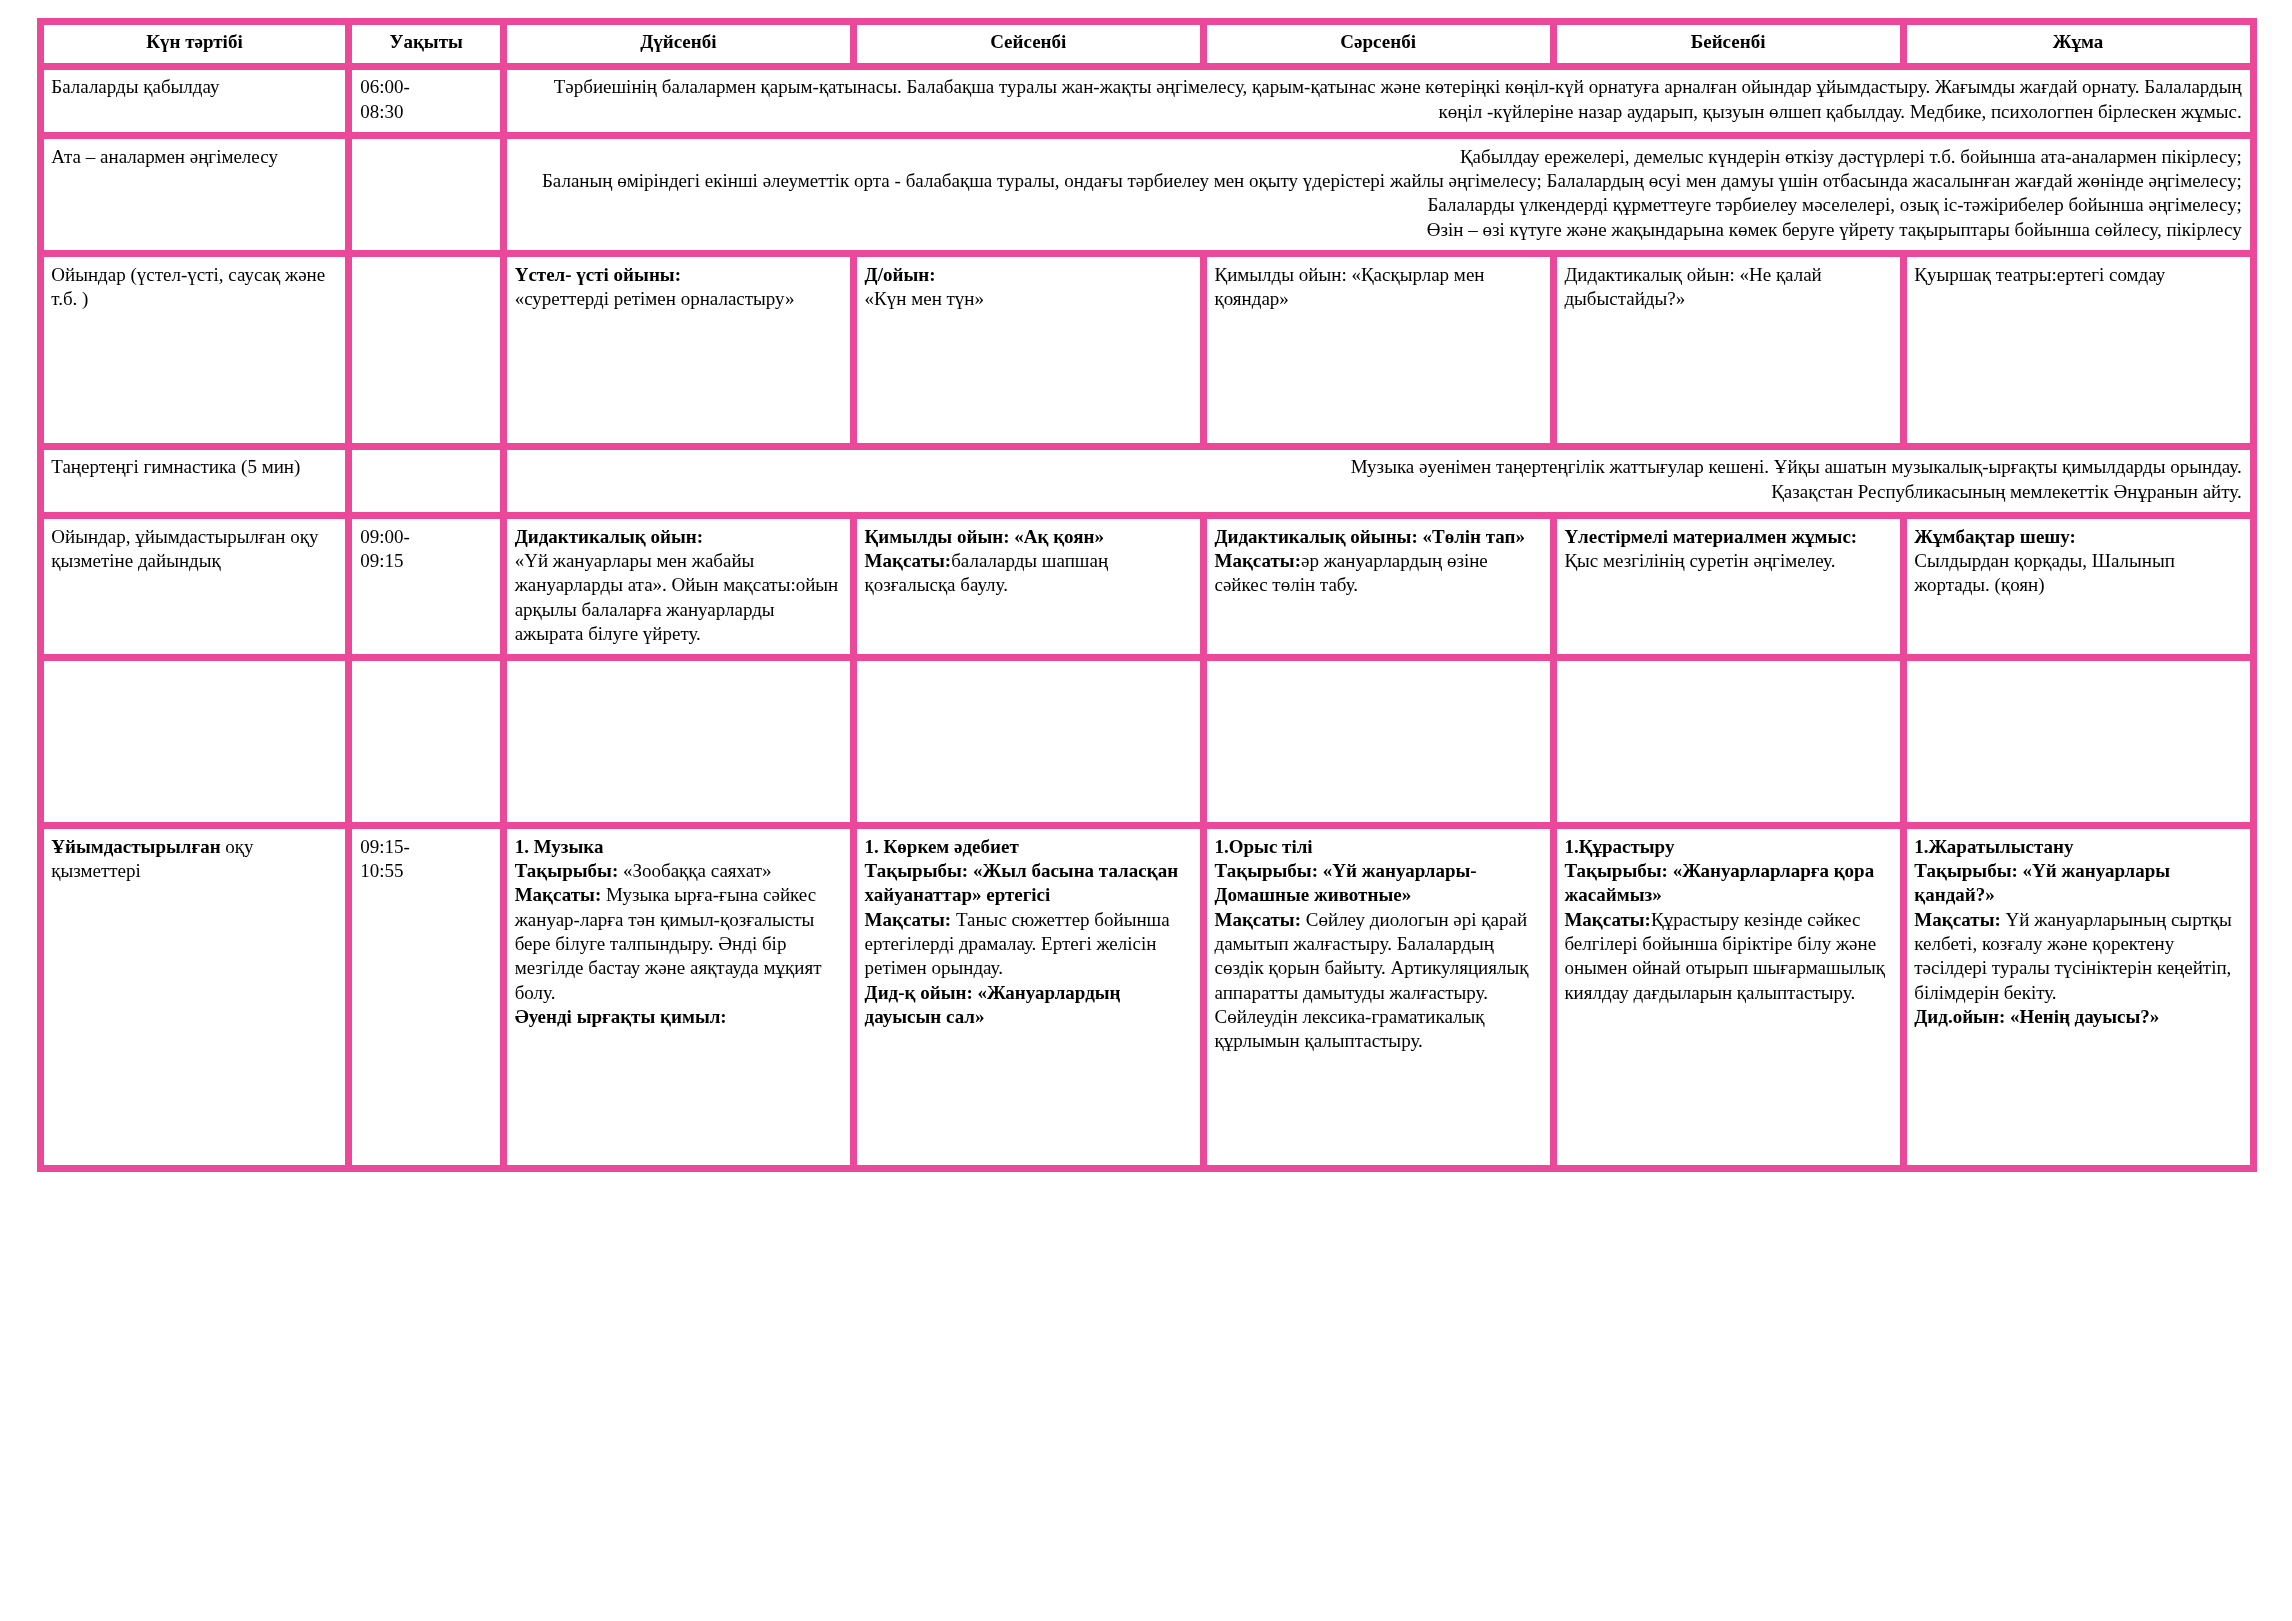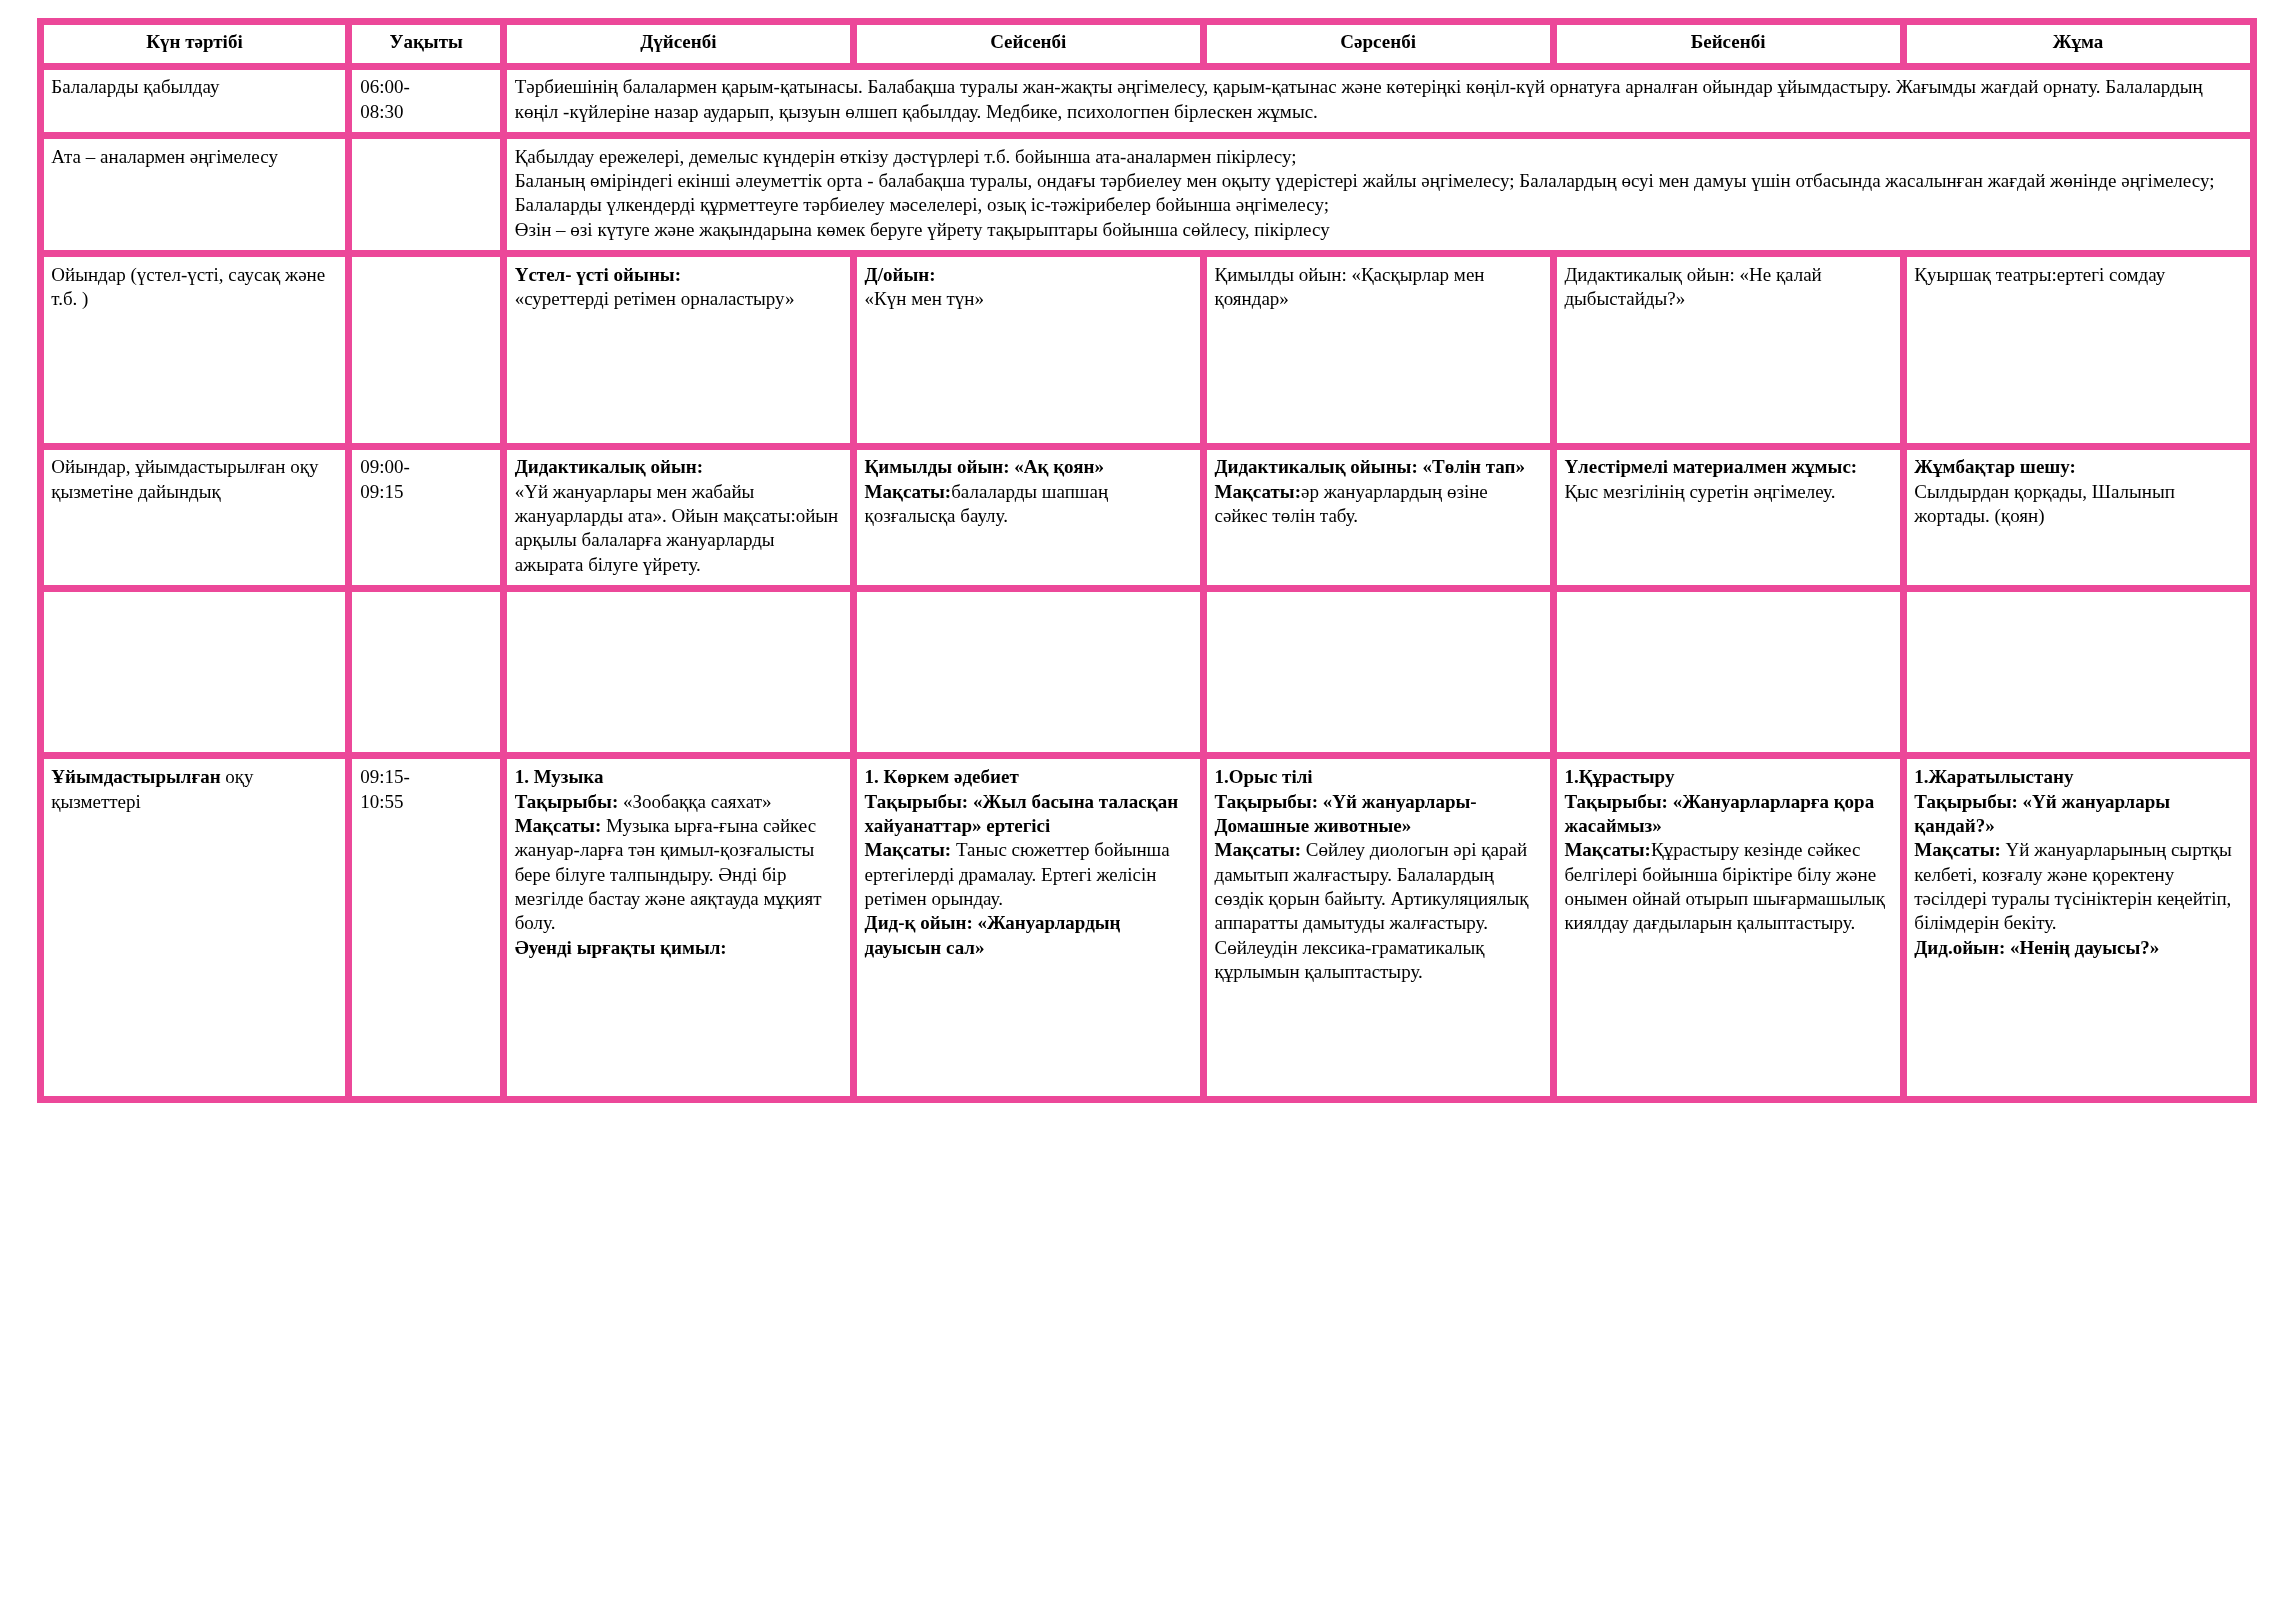--- a/index.html
+++ b/index.html
@@ -59,21 +59,21 @@
     font-size: 19.6px;
   }
   td.timecell {
     font-size: 19px;
   }
   td.day {
     font-size: 19px;
   }
   .b { font-weight: bold; }
   .pgap { margin: 0; }
-  .wide-text { font-size: 19px; line-height: 1.3; }
+  .wide-text { font-size: 19px; line-height: 1.3; text-align: right; }
   .spacer-row td { height: 147px; }
   .tall-row td { height: 172px; }
   .lastrow td { height: 323px; }
 </style>
 </head>
 <body>
 
 <div class="page">
 
 
@@ -136,20 +136,28 @@
           <div>Қимылды ойын: «Қасқырлар мен қояндар»</div>
         </td>
         <td class="day">
           <div>Дидактикалық ойын: «Не қалай дыбыстайды?»</div>
         </td>
         <td class="day">
           <div>Қуыршақ театры:ертегі сомдау</div>
         </td>
       </tr>
 
+      <tr>
+        <td class="rowlabel">Таңертеңгі гимнастика (5 мин)</td>
+        <td class="timecell"></td>
+        <td class="day wide-text" colspan="5">
+          <p class="pgap">Музыка әуенімен таңертеңгілік жаттығулар  кешені. Ұйқы ашатын музыкалық-ырғақты қимылдарды орындау.</p>
+          <p class="pgap">Қазақстан  Республикасының  мемлекеттік  Әнұранын айту.</p>
+        </td>
+      </tr>
 
 
       <tr>
         <td class="rowlabel">Ойындар, ұйымдастырылған оқу қызметіне дайындық</td>
         <td class="timecell">
           <span><div>09:00-</div><div>09:15</div></span>
         </td>
         <td class="day">
           <span class="b">Дидактикалық ойын:</span>
           <div>«Үй жануарлары мен жабайы жануарларды ата». Ойын мақсаты:ойын арқылы балаларға жануарларды ажырата білуге үйрету.</div>

